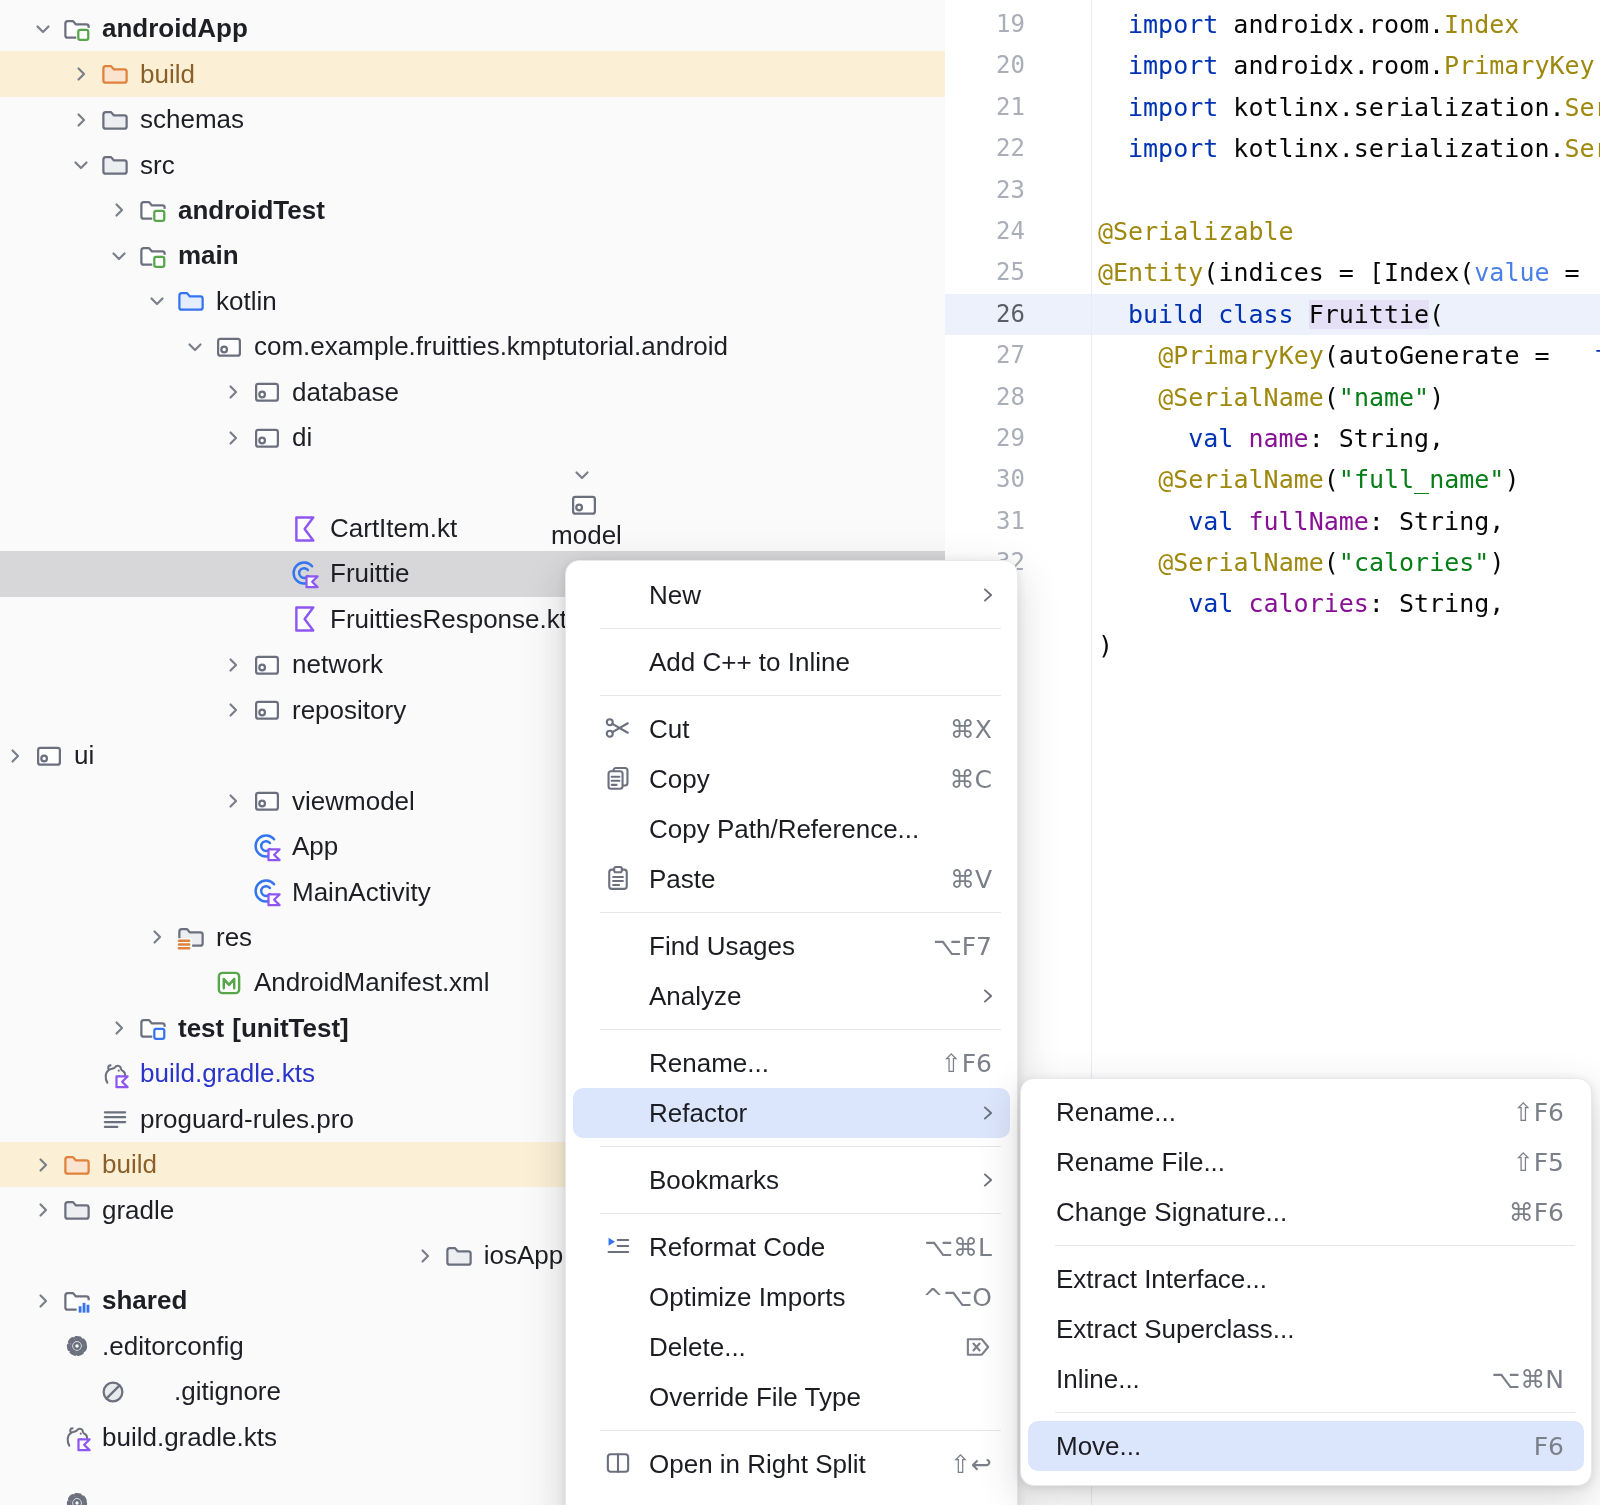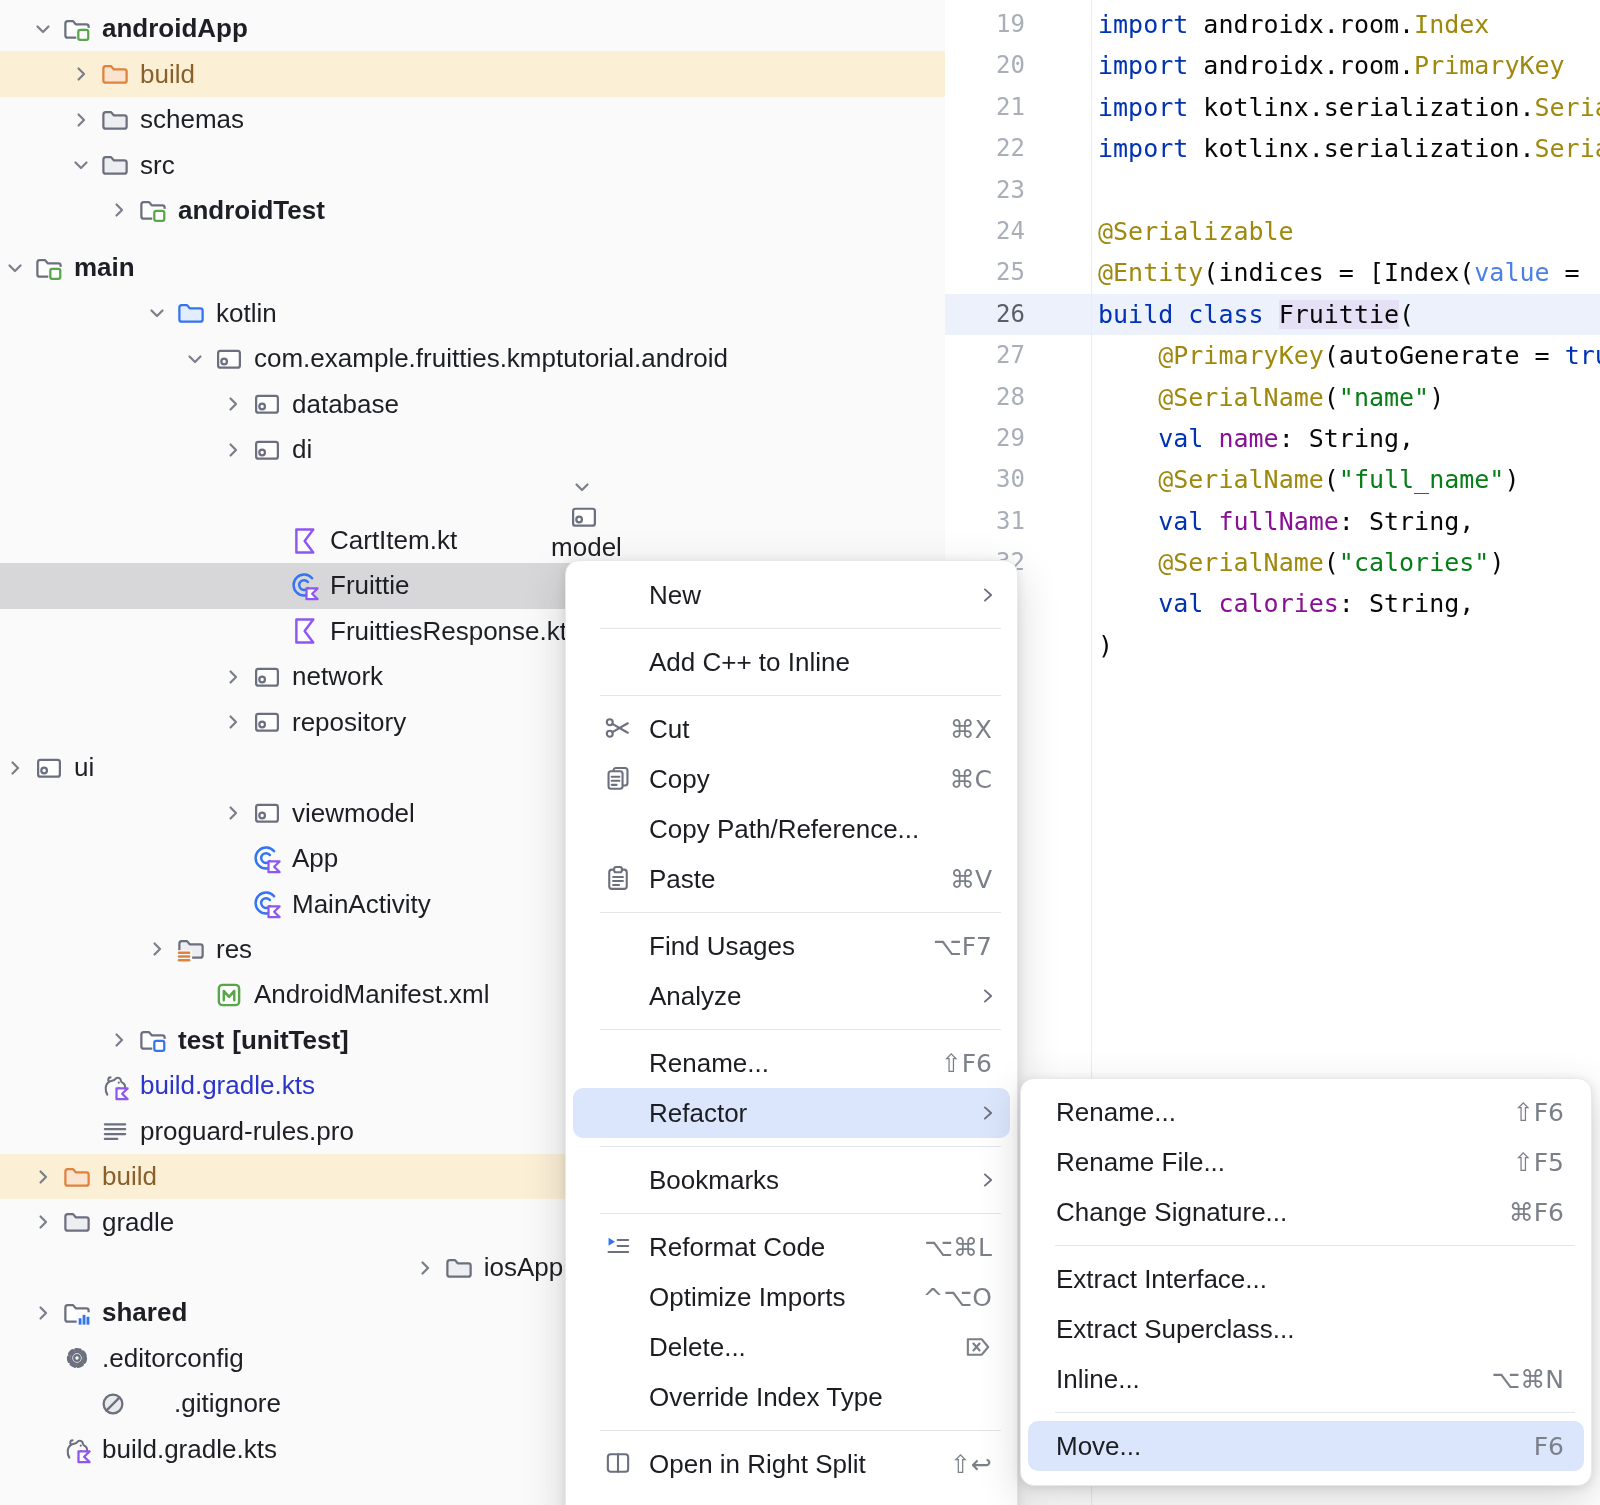--- a/index.html
+++ b/index.html
@@ -28,21 +28,21 @@
   .editor{position:absolute;left:945px;top:0;width:655px;height:1505px;background:#ffffff;}
   .cur-line{position:absolute;left:0;top:293.8px;width:655px;height:41.4px;background:var(--curline,#edf1fb);}
   .gutter{position:absolute;left:0;top:4px;width:146px;}
   .gnum{height:41.4px;line-height:41.4px;text-align:right;padding-right:66px;
         font-family:"DejaVu Sans Mono","Liberation Mono",monospace;font-size:24px;color:#a9aeb8;}
   .gnum.cur{color:#5a5e66;}
   .gutter-sep{position:absolute;left:146px;top:0;bottom:0;width:1px;background:#ebecf0;}
   .code{position:absolute;left:153px;top:4px;right:0;overflow:hidden;}
   .cline{height:41.4px;line-height:41.4px;font-family:"DejaVu Sans Mono","Liberation Mono",monospace;
          font-size:25px;white-space:pre;color:#080808;}
-  .tk-kw{color:var(--kw,#0033b3);}
+  .tk-kw{color:var(--kw,#0033b3);margin-left:30px;}
   .tk-ann{color:var(--ann,#9e880d);}
   .tk-str{color:var(--str,#067d17);}
   .tk-prop{color:var(--prop,#871094);}
   .tk-soft{color:var(--soft,#4a7fe8);}
   .tk-hl{background:var(--idhl,#e6e0f6);}
   
   .menu{position:absolute;background:#ffffff;border:1px solid #e8e9ec;border-radius:14px;
         box-shadow:0 14px 44px rgba(0,0,0,.16),0 2px 10px rgba(0,0,0,.10);
         box-sizing:border-box;}
   #main-menu{left:565px;top:560px;width:453px;height:966px;padding:9px 0 12px;z-index:10;}
@@ -125,21 +125,21 @@
       </span>
       <span class="ticon">
         <svg viewBox="0 0 16 16" width="30" height="30" fill="none" stroke-linecap="round" stroke-linejoin="round">
           <path d="M1.8 5.2 Q1.8 3.8 3 3.8 L5.9 3.8 L7.3 5.5 L13 5.5 Q14.2 5.5 14.2 6.7 L14.2 11.4 Q14.2 12.6 13 12.6 L3 12.6 Q1.8 12.6 1.8 11.4 Z" fill="#fff" stroke="#6c707e" stroke-width="1.2"></path>
           <rect x="7.6" y="7.4" width="7.6" height="7.6" fill="#fafafb"></rect>
           <rect x="8.7" y="8.5" width="5.3" height="5.3" rx="1" fill="#fff" stroke="#57a64a" stroke-width="1.2"></rect>
         </svg>
       </span>
       <span class="tlabel bold">androidTest</span>
     </div>
-    <div class="trow" style=" margin-top: 12px;">
+    <div class="trow" style="padding-left: 104px;">
       <span class="tchev">
         <svg viewBox="0 0 16 16" width="22" height="22" fill="none" stroke-linecap="round" stroke-linejoin="round" stroke="#7b7f8a" stroke-width="1.6">
           <path d="M4 6.2 L8 10.2 L12 6.2"></path>
         </svg>
       </span>
       <span class="ticon">
         <svg viewBox="0 0 16 16" width="30" height="30" fill="none" stroke-linecap="round" stroke-linejoin="round">
           <path d="M1.8 5.2 Q1.8 3.8 3 3.8 L5.9 3.8 L7.3 5.5 L13 5.5 Q14.2 5.5 14.2 6.7 L14.2 11.4 Q14.2 12.6 13 12.6 L3 12.6 Q1.8 12.6 1.8 11.4 Z" fill="#fff" stroke="#6c707e" stroke-width="1.2"></path>
           <rect x="7.6" y="7.4" width="7.6" height="7.6" fill="#fafafb"></rect>
           <rect x="8.7" y="8.5" width="5.3" height="5.3" rx="1" fill="#fff" stroke="#57a64a" stroke-width="1.2"></rect>
@@ -651,21 +651,21 @@
       <span class="mlabel">Delete...</span>
       <span class="mshort">
         <svg viewBox="0 0 16 16" width="28" height="28" fill="none" stroke-linecap="round" stroke-linejoin="round" stroke="#7b7f88" stroke-width="1.2">
           <polygon points="2.2,3.6 10.2,3.6 13.8,8 10.2,12.4 2.2,12.4" fill="#fff"></polygon>
           <line x1="5.4" y1="6" x2="8.9" y2="10"></line>
           <line x1="8.9" y1="6" x2="5.4" y2="10"></line>
         </svg>
       </span>
     </div>
     <div class="mitem">
-      <span class="mlabel">Override Index Type</span>
+      <span class="mlabel">Override File Type</span>
     </div>
     <div class="msep"></div>
     <div class="mitem">
       <span class="micon"><svg viewBox="0 0 16 16" width="28" height="28" fill="none" stroke-linecap="round" stroke-linejoin="round" stroke="#6c707e" stroke-width="1.2">
           <rect x="2.2" y="3" width="11.6" height="10" rx="1.6" fill="#fff"></rect>
           <line x1="8" y1="3" x2="8" y2="13"></line>
         </svg></span>
       <span class="mlabel">Open in Right Split</span>
       <span class="mshort">⇧↩</span>
     </div>

